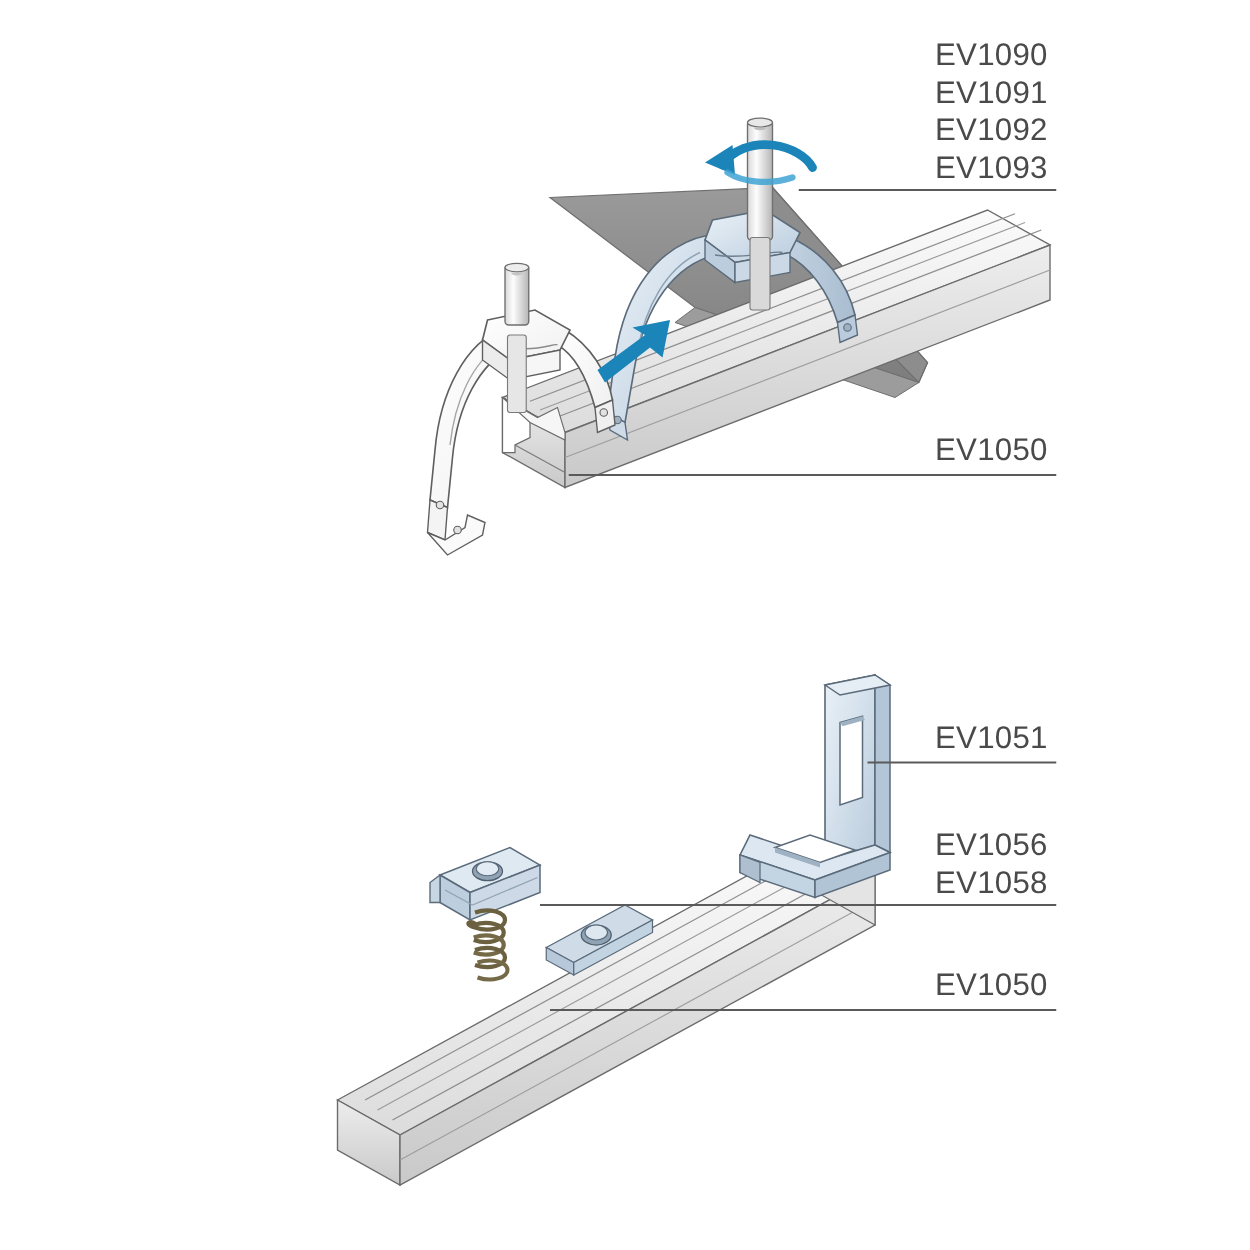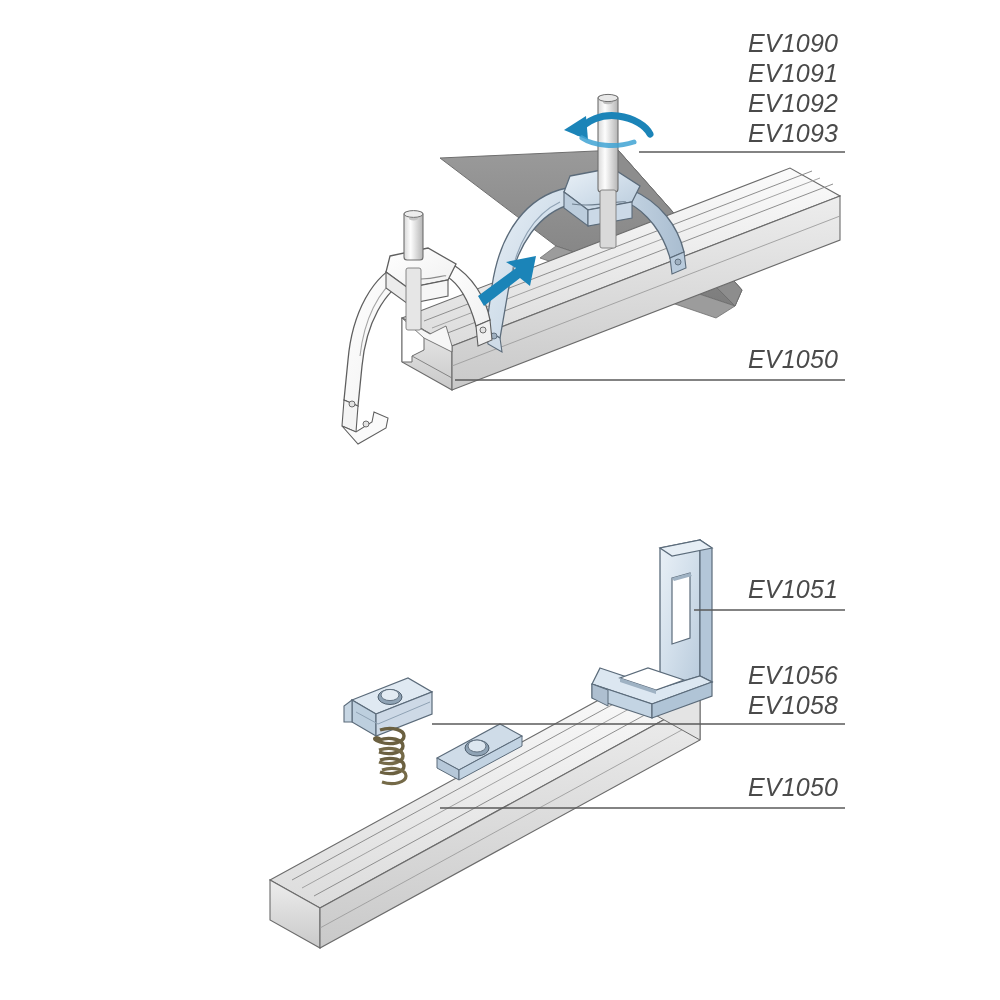--- a/index.html
+++ b/index.html
@@ -3,21 +3,21 @@
 <meta charset="utf-8">
 <style>
   html,body{margin:0;padding:0;}
   body{
     width:1000px;height:1000px;
     background:#ffffff;
     font-family:"Liberation Sans", sans-serif;
     overflow:hidden;
     position:relative;
   }
-  #stage{position:absolute;left:0;top:0;width:1000px;height:1000px;font-style:italic;}
+  #stage{position:absolute;left:0;top:0;width:1000px;height:1000px;}
   svg{display:block;}
   .lbl{
     font-family:"Liberation Sans", sans-serif;
     font-size:25px;
     fill:#4a4a4a;
     letter-spacing:0.2px;
   }
 </style>
 </head>
 <body>

